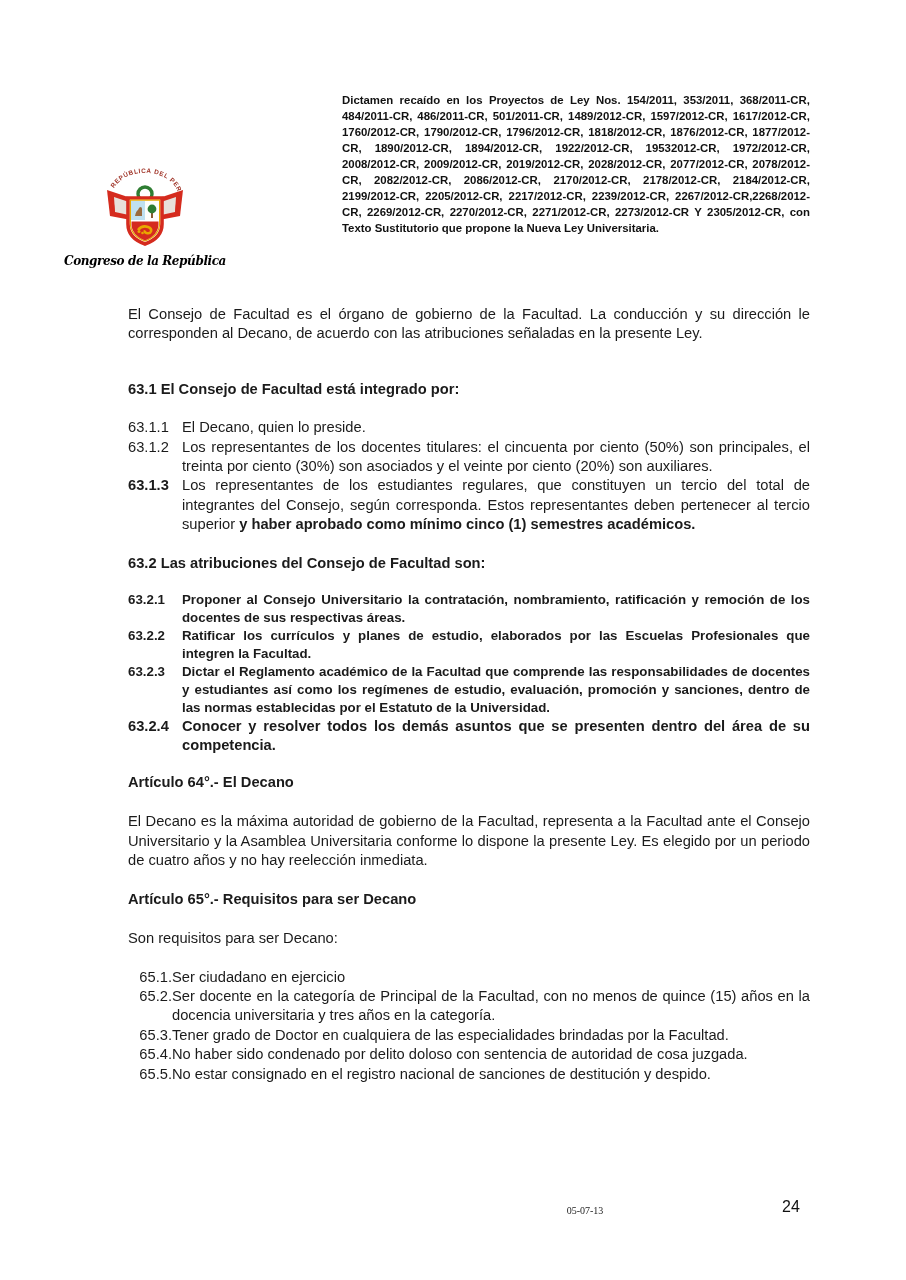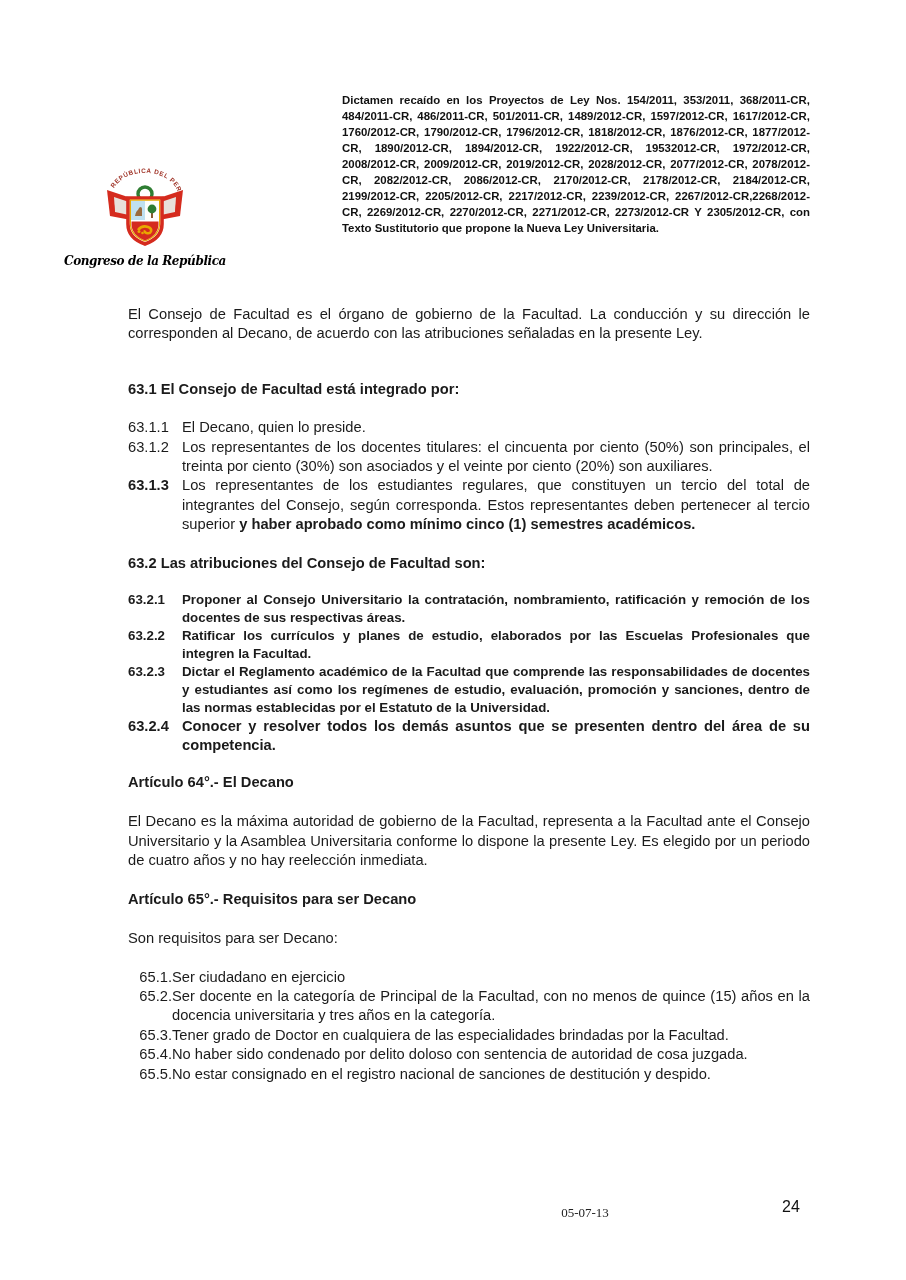--- a/index.html
+++ b/index.html
@@ -75,21 +75,21 @@
   .mt19 { margin-top: 19px; }
 
   
   .footer-date {
     position: absolute;
     left: 540px;
     top: 1205px;
     width: 90px;
     text-align: center;
     font-family: "Liberation Serif", serif;
-    font-size: 13px;
+    font-size: 10px;
     color: #222;
   }
   .page-number {
     position: absolute;
     left: 782px;
     top: 1198px;
     font-size: 16px;
     font-weight: normal;
     color: #111;
   }

